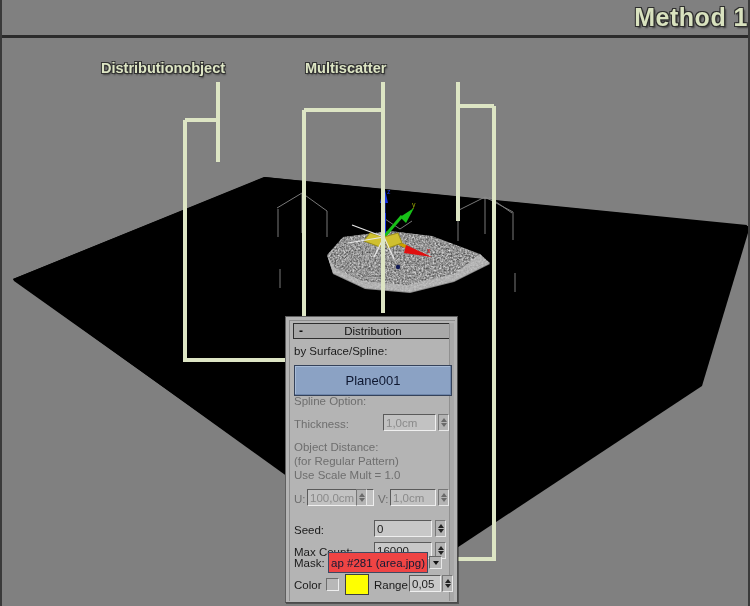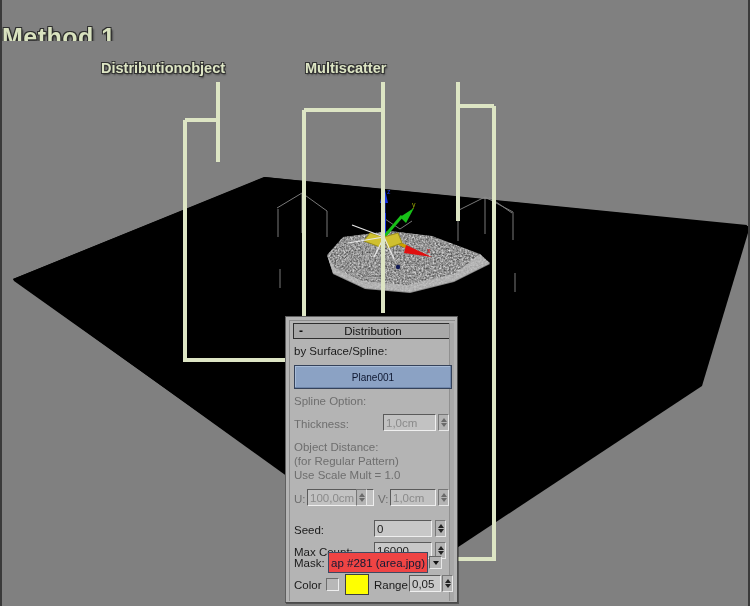--- a/index.html
+++ b/index.html
@@ -27,22 +27,21 @@
   }
 
   
   #titlebar {
     position: absolute;
     left: 0; top: 0;
     width: 746px; height: 38px;
     border-bottom: 3px solid #2b2b2b;
     display: flex;
     align-items: center;
-    justify-content: flex-start;
-    margin-top: 20px;
+    justify-content: flex-end;
   }
   #title-text {
     font-size: 25px;
     font-weight: bold;
     color: #d9e2bf;
     letter-spacing: 0.5px;
     text-shadow:
       -1px -1px 0 #2e2e2e,
        1px -1px 0 #2e2e2e,
       -1px  1px 0 #2e2e2e,
@@ -181,27 +180,27 @@
   }
   .spinner .up { border-bottom: 4px solid #222; margin-bottom: 1px; }
   .spinner .dn { border-top: 4px solid #222; }
   .spinner.dim .up { border-bottom-color: #6a6a6a; }
   .spinner.dim .dn { border-top-color: #6a6a6a; }
 
   
   #plane-button {
     position: absolute;
     left: 4px; top: 44px;
-    width: 158px; height: 24px;
+    width: 158px; height: 31px;
     background: #8ba2c4;
     border: 1px solid #35425a;
     display: flex;
     align-items: center;
     justify-content: center;
-    font-size: 10px;
+    font-size: 13px;
     color: #0e1730;
     box-shadow: inset -1px -1px 0 #6e86ab, inset 1px 1px 0 #a8bcd8;
   }
 
   
   #mask-combo {
     position: absolute;
     left: 38px; top: 231px;
     width: 100px; height: 21px;
     background: #ef4444;

